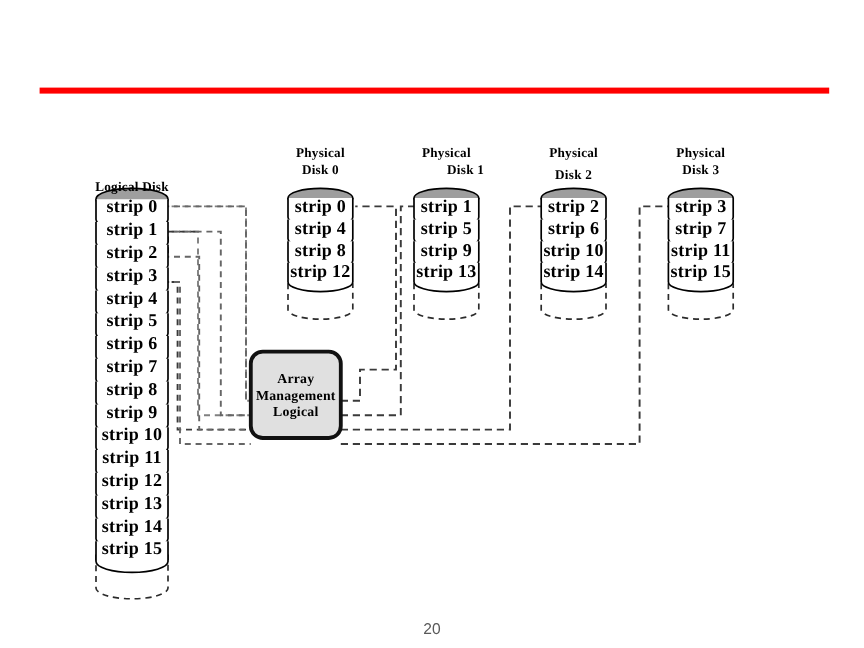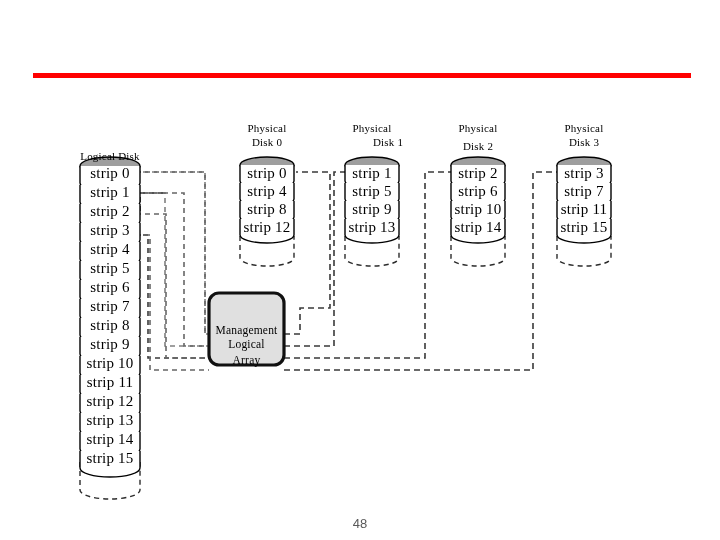--- a/index.html
+++ b/index.html
@@ -45,21 +45,21 @@
     position: absolute;
     left: 0; top: 0;
     width: 720px; height: 540px;
   }
 
   
   .ovl {
     position: absolute;
     color: #000;
     font-family: "Liberation Serif", serif;
-    font-weight: normal;
+    font-weight: bold;
     text-align: center;
     white-space: nowrap;
     pointer-events: none;
   }
   .disk-caption {
     font-size: 11px;
     line-height: 13px;
     letter-spacing: 0.2px;
   }
   .strip-label {
@@ -247,19 +247,19 @@
   <div class="ovl strip-label" style="left:451px; top:204px; width:54px;">strip 10</div>
   <div class="ovl strip-label" style="left:451px; top:222px; width:54px;">strip 14</div>
 
   <div class="ovl disk-caption" style="left:544px; top:122px; width:80px;">Physical</div>
   <div class="ovl disk-caption" style="left:544px; top:136px; width:80px;">Disk 3</div>
   <div class="ovl strip-label" style="left:557px; top:168px; width:54px;">strip 3</div>
   <div class="ovl strip-label" style="left:557px; top:186px; width:54px;">strip 7</div>
   <div class="ovl strip-label" style="left:557px; top:204px; width:54px;">strip 11</div>
   <div class="ovl strip-label" style="left:557px; top:222px; width:54px;">strip 15</div>
 
-  <div class="ovl ams-label" style="left:209px; top:309px; width:75px;margin-top:44px;">Array</div>
+  <div class="ovl ams-label" style="left:209px; top:309px; width:75px;">Array</div>
   <div class="ovl ams-label" style="left:205px; top:323px; width:83px;">Management</div>
   <div class="ovl ams-label" style="left:209px; top:337px; width:75px;">Logical</div>
 
-  <div id="page-number">48</div>
+  <div id="page-number">20</div>
 
 </div>
 
 </body></html>

